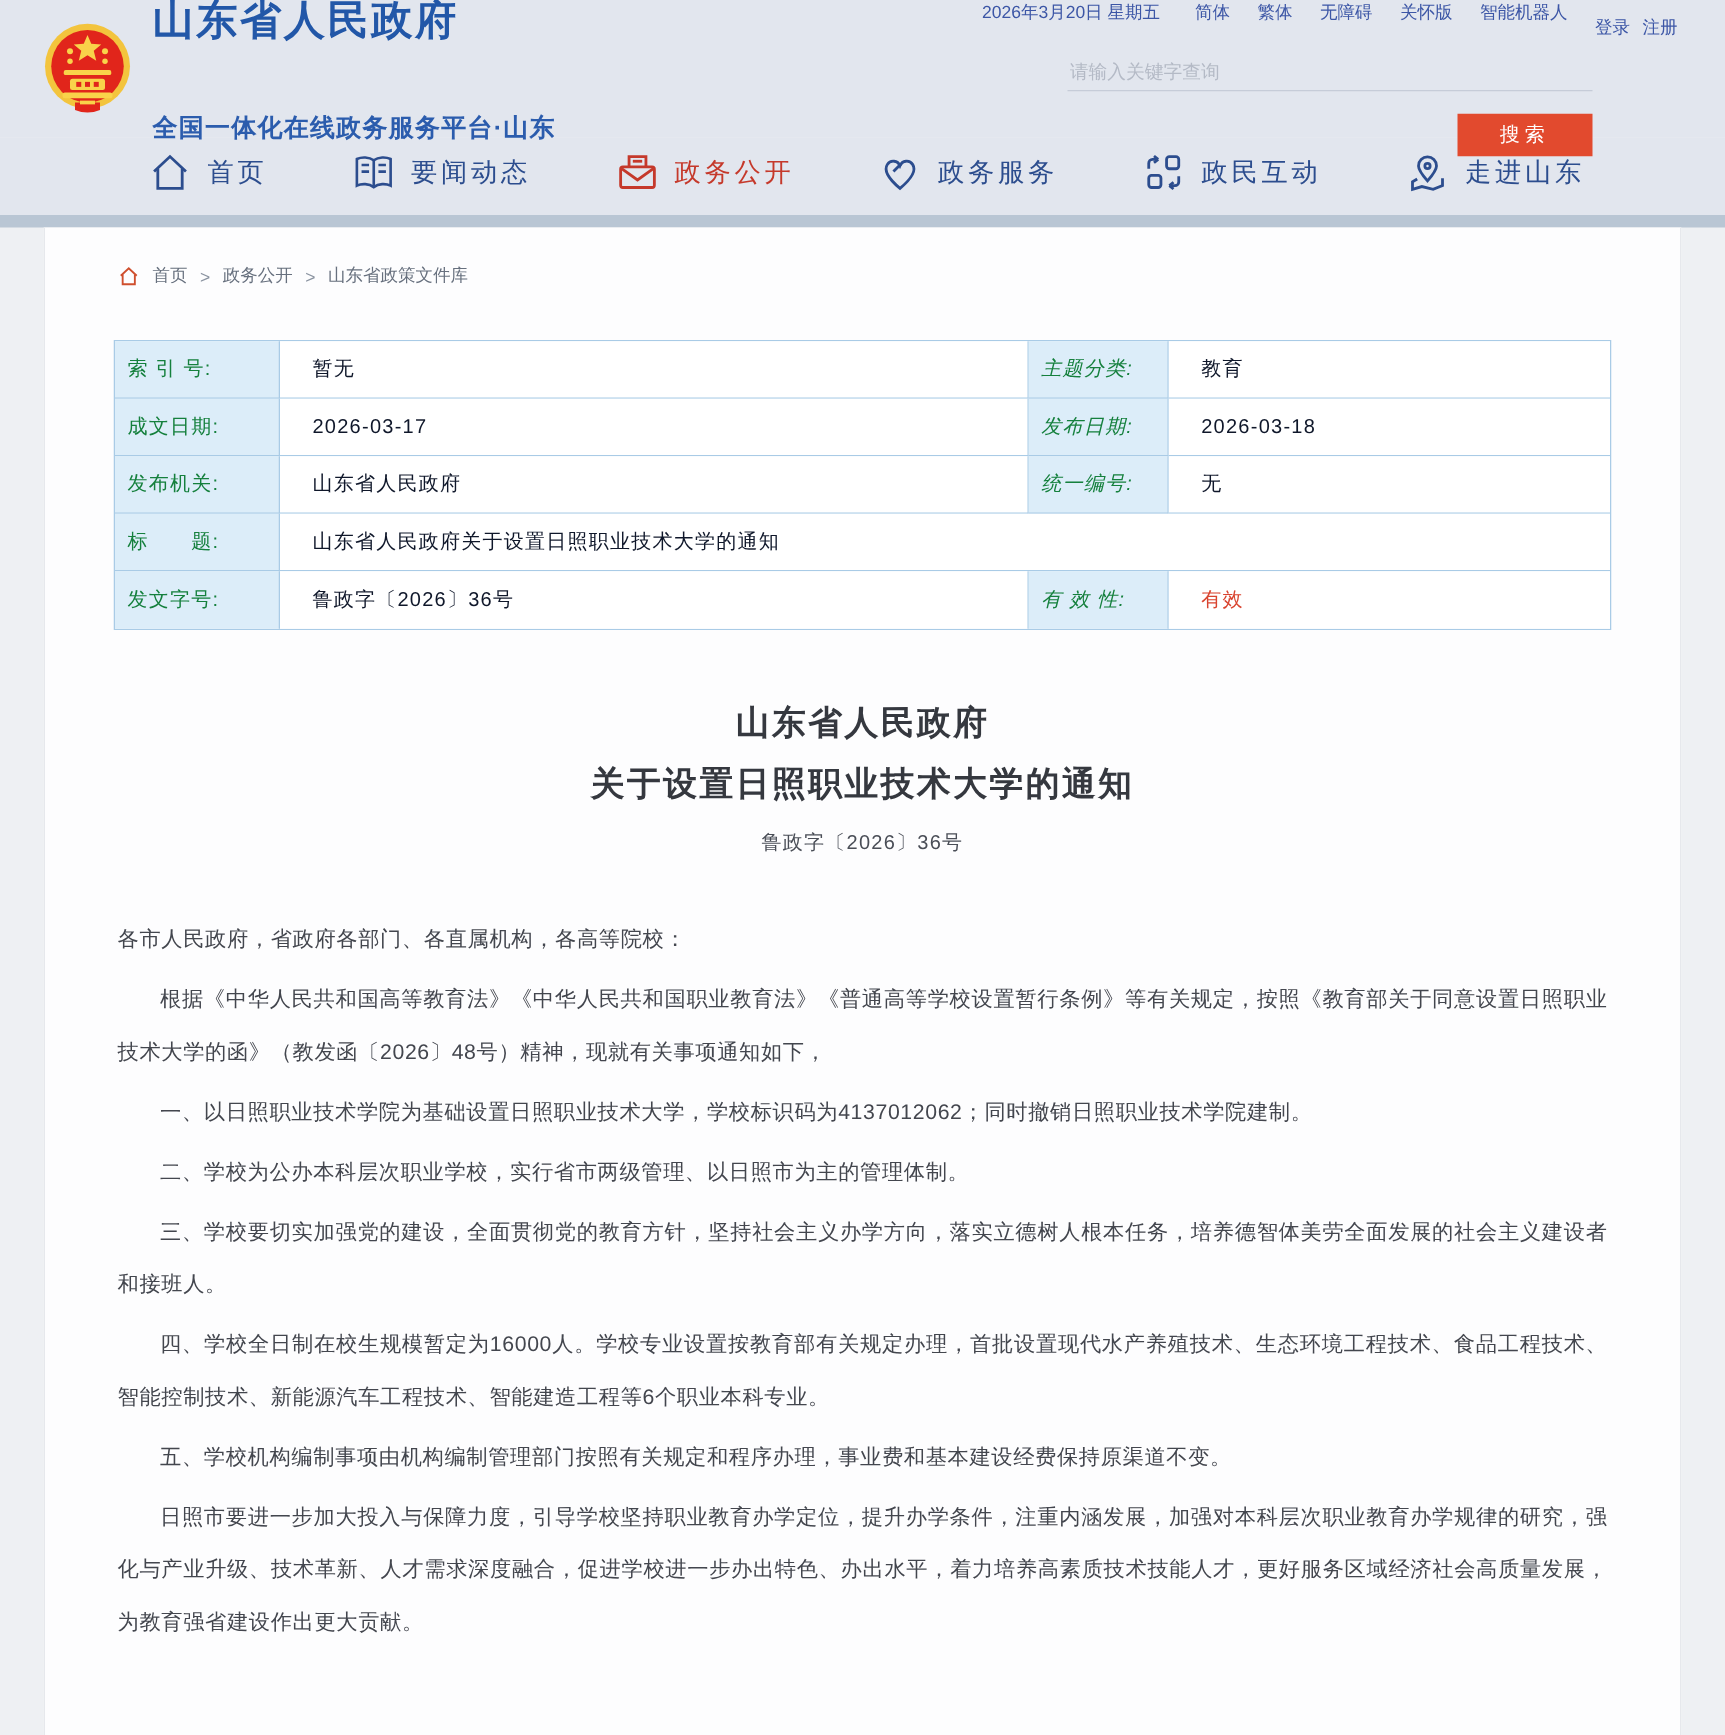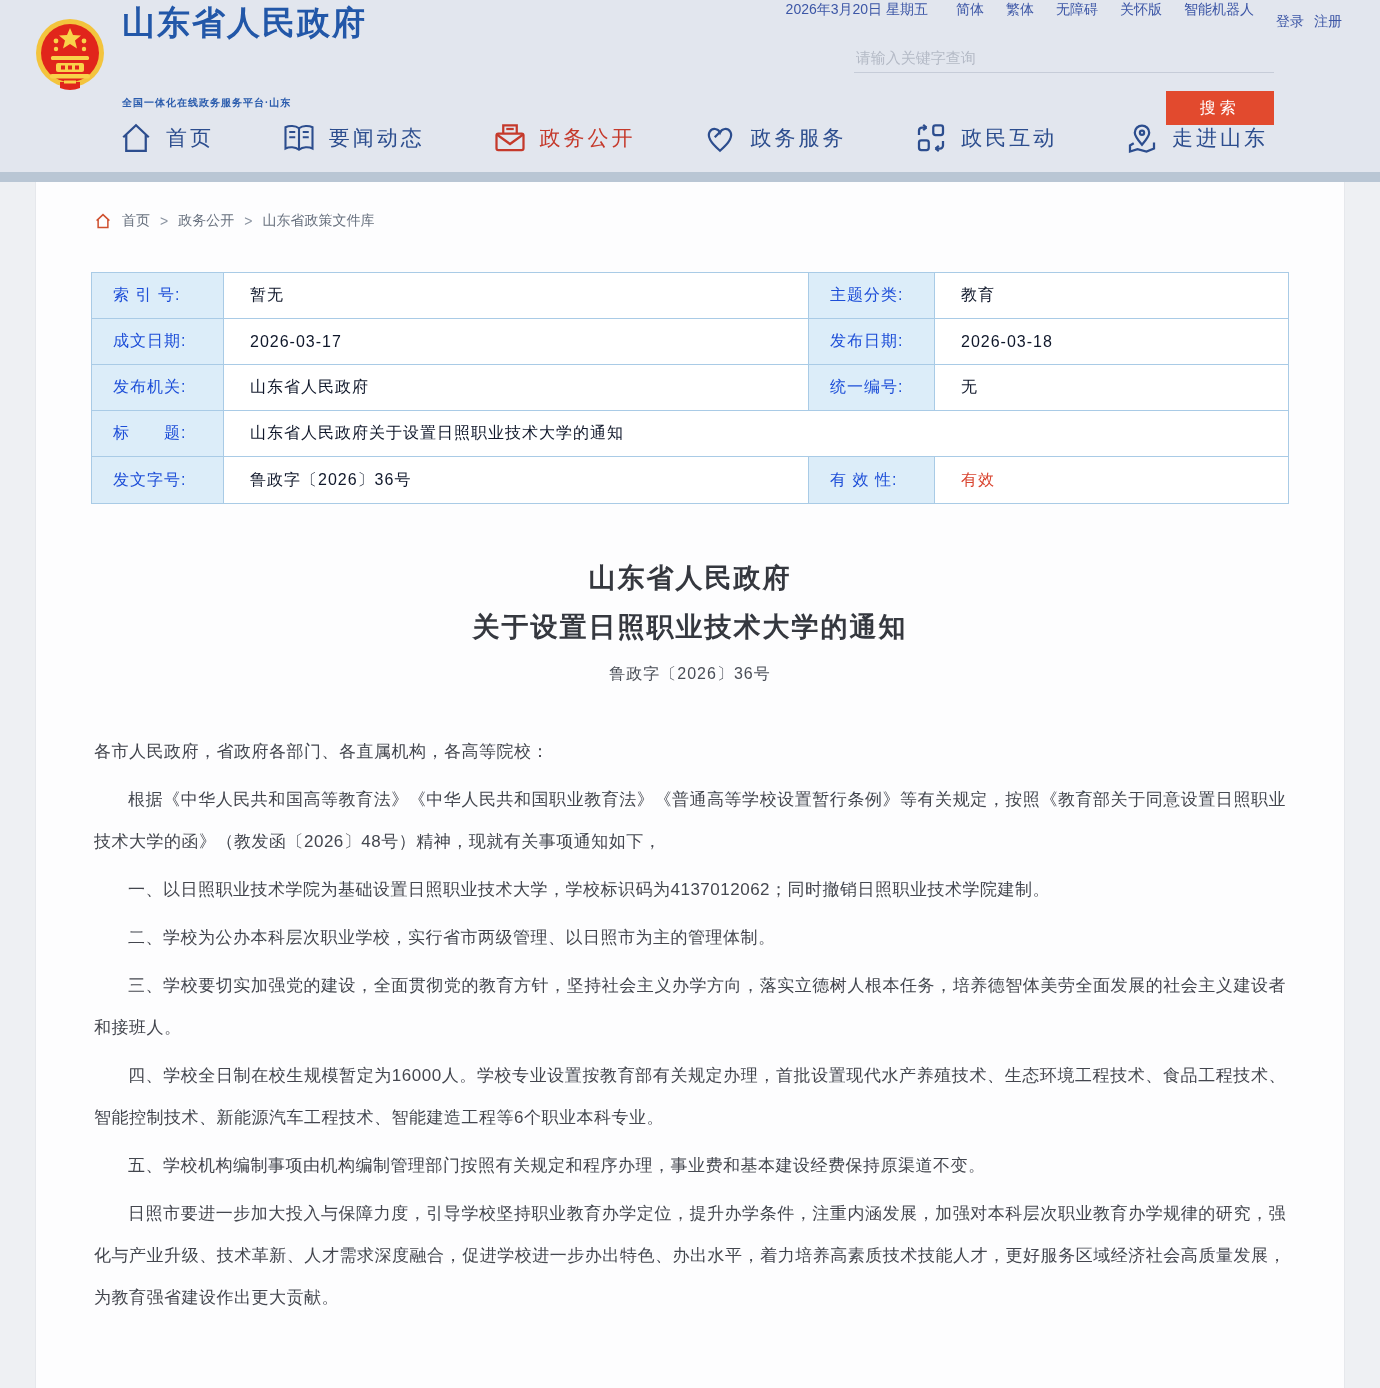--- a/index.html
+++ b/index.html
@@ -15,21 +15,21 @@
   .site-header {
     background:#e2e6ee;
     height:110px;
     display:flex; align-items:center; justify-content:space-between;
     padding:0 38px 0 34px;
   }
   .brand { display:flex; align-items:center; gap:16px; }
   .brand-emblem { width:72px; height:78px; flex:0 0 auto; }
   .brand-text { display:flex; flex-direction:column; gap:6px; }
   .brand-title { font-size:33px; font-weight:bold; color:#2257a8; letter-spacing:2px; }
-  .brand-subtitle { font-size:10px; font-weight:bold; color:#2b5cad; letter-spacing:1px;margin-top:44px; }
+  .brand-subtitle { font-size:20px; font-weight:bold; color:#2b5cad; letter-spacing:1px;margin-top:44px; }
 
   .header-right { display:flex; flex-direction:column; align-items:center; gap:12px; padding-top:4px; }
   .top-links { display:flex; align-items:center; gap:22px; font-size:14px; color:#3c56a6; }
   .top-links .date-text { margin-right:6px; }
   .top-links a { color:#3c56a6; text-decoration:none; cursor:pointer; }
   .auth-pair { display:flex; gap:10px;margin-top:24px; }
 
   .search-row { display:flex; align-items:flex-end; gap:18px;flex-direction:column; }
   .search-input {
     width:420px; height:30px;
@@ -88,25 +88,25 @@
   .meta-row { display:flex; }
   .meta-cell {
     min-height:46px; display:flex; align-items:center;
     border-bottom:1px solid #a9cbe6; border-right:1px solid #a9cbe6;
     font-size:16px;
   }
   .meta-row:last-child .meta-cell { border-bottom:none; }
   .meta-cell:last-child { border-right:none; }
   .meta-label {
     width:132px; flex:0 0 auto;
-    background:#dcedf9; color:#1d4ed8;
-    padding-left:21px; white-space:pre; letter-spacing:1px;text-align:center;
+    background:#dcedf9; color:#15803d;
+    padding-left:10px; white-space:pre; letter-spacing:1px;text-align:center;
   }
   .meta-value { flex:1 1 auto; background:#fff; color:#0f172a; padding-left:26px; letter-spacing:1px; }
-  .meta-label.second { width:126px; }
+  .meta-label.second { width:112px;font-style:italic; }
   .meta-value.narrow { flex:0 0 353px; }
   .meta-value.red { color:#d9442f; }
 
   
   .doc-head { margin-top:50px; text-align:center; }
   .doc-title-line { font-size:27px; font-weight:bold; color:#35383f; line-height:49px; letter-spacing:2px; }
   .doc-number { margin-top:12px; font-size:16px; color:#4a4e57; letter-spacing:1px; }
 
   .doc-body { padding:0 58px 0 58px; margin-top:46px; }
   .doc-body p {

